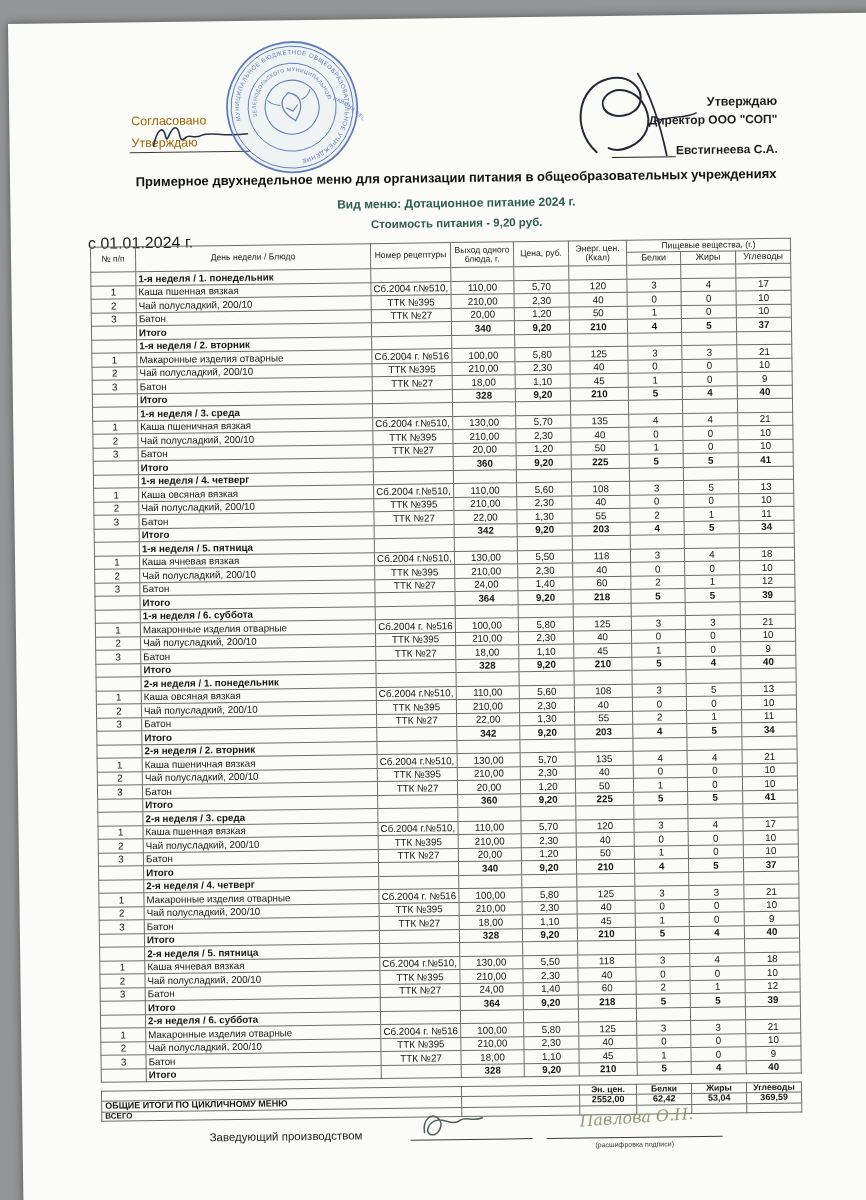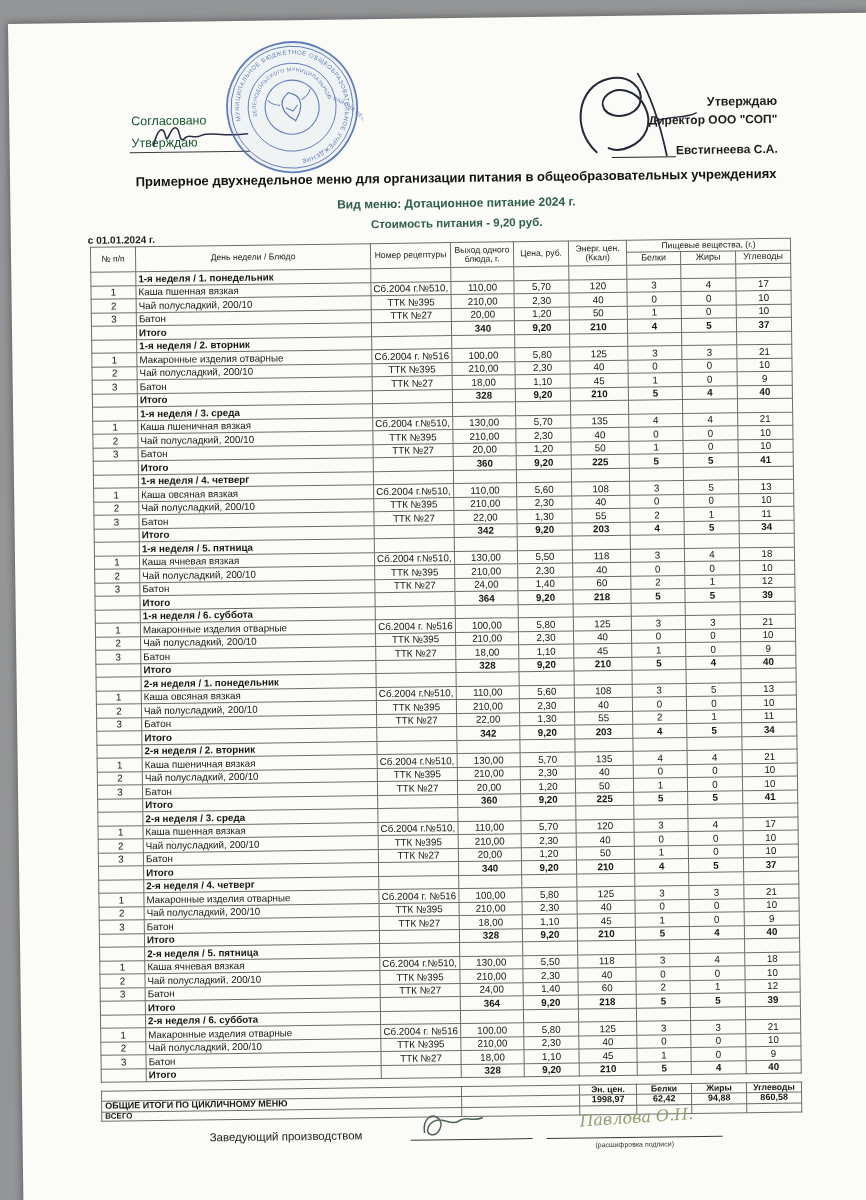--- a/index.html
+++ b/index.html
@@ -11,37 +11,37 @@
     color:#1a1a1a;
   }
   .page {
     position:absolute; left:16px; top:18px; width:892px; height:1230px;
     background:#fbfbf8; transform:rotate(-0.75deg);
     box-shadow:0 0 8px rgba(0,0,0,.45);
   }
   .abs { position:absolute; }
 
   
-  .approve-left { left:122px; top:88px; font-size:12.5px; line-height:22px; color:#14532d; }
+  .approve-left { left:122px; top:88px; font-size:12.5px; line-height:22px; color:#a16207; }
   .sig-left-svg { left:138px; top:94px; width:110px; height:42px; }
   .sig-left-line { left:120px; top:130px; width:120px; border-bottom:1.2px solid #3a3a3a; height:0; }
 
   .approve-right { left:552px; top:80px; width:216px; text-align:right; font-size:12px; font-weight:bold; color:#1d1d1d; }
   .approve-right .l1 { font-size:12.5px; }
   .approve-right .l2 { margin-top:4px; }
   .name-row { margin-top:16px; display:flex; justify-content:flex-end; align-items:flex-end; }
   .name-line { width:64px; border-bottom:1.1px solid #222; height:12px; }
   .sig-right-svg { left:545px; top:48px; width:150px; height:105px; }
 
   .stamp-svg { left:212px; top:16px; width:142px; height:142px; opacity:.88; }
 
   .doc-title { left:60px; top:152px; width:772px; text-align:center; font-weight:bold; font-size:13px; color:#121212; }
   .doc-subtitle { left:60px; top:178px; width:772px; text-align:center; font-weight:bold; font-size:12px; color:#2f5f4a; }
   .doc-cost { left:60px; top:199px; width:772px; text-align:center; font-weight:bold; font-size:11.5px; color:#2f5f4a; }
-  .date-note { left:77px; top:212px; font-size:10px; font-weight:bold; color:#222; }
+  .date-note { left:77px; top:212px; font-size:16px; font-weight:normal; color:#222; }
 
   
   table.menu { position:absolute; left:79px; top:224px; width:700px; border-collapse:collapse; table-layout:fixed; }
   table.menu th, table.menu td { border:1px solid #6d6d6d; vertical-align:middle; }
   table.menu thead th { font-weight:normal; font-size:9px; line-height:1.1; padding:1px 1px; color:#1c1c1c; text-align:center; }
   table.menu thead tr.grp th { height:12px; font-size:8.6px; }
   table.menu tbody tr { height:13.5px; }
   table.menu tbody td { font-size:9.8px; line-height:10px; padding:0 2px; color:#161616; }
   td.c { text-align:center; }
   td.dish { text-align:left; padding-left:3px; white-space:nowrap; overflow:hidden; }
@@ -831,24 +831,24 @@
       <td class="lab"></td>
       <td></td>
       <td>Эн. цен.</td>
       <td>Белки</td>
       <td>Жиры</td>
       <td>Углеводы</td>
     </tr>
     <tr class="vals">
       <td class="lab">ОБЩИЕ ИТОГИ ПО ЦИКЛИЧНОМУ МЕНЮ</td>
       <td></td>
-      <td>1998,97</td>
+      <td>2552,00</td>
       <td>62,42</td>
-      <td>94,88</td>
-      <td>860,58</td>
+      <td>53,04</td>
+      <td>369,59</td>
     </tr>
     <tr class="vsego">
       <td class="lab">ВСЕГО</td>
       <td></td>
       <td></td>
       <td></td>
       <td></td>
       <td></td>
     </tr>
   </tbody>

